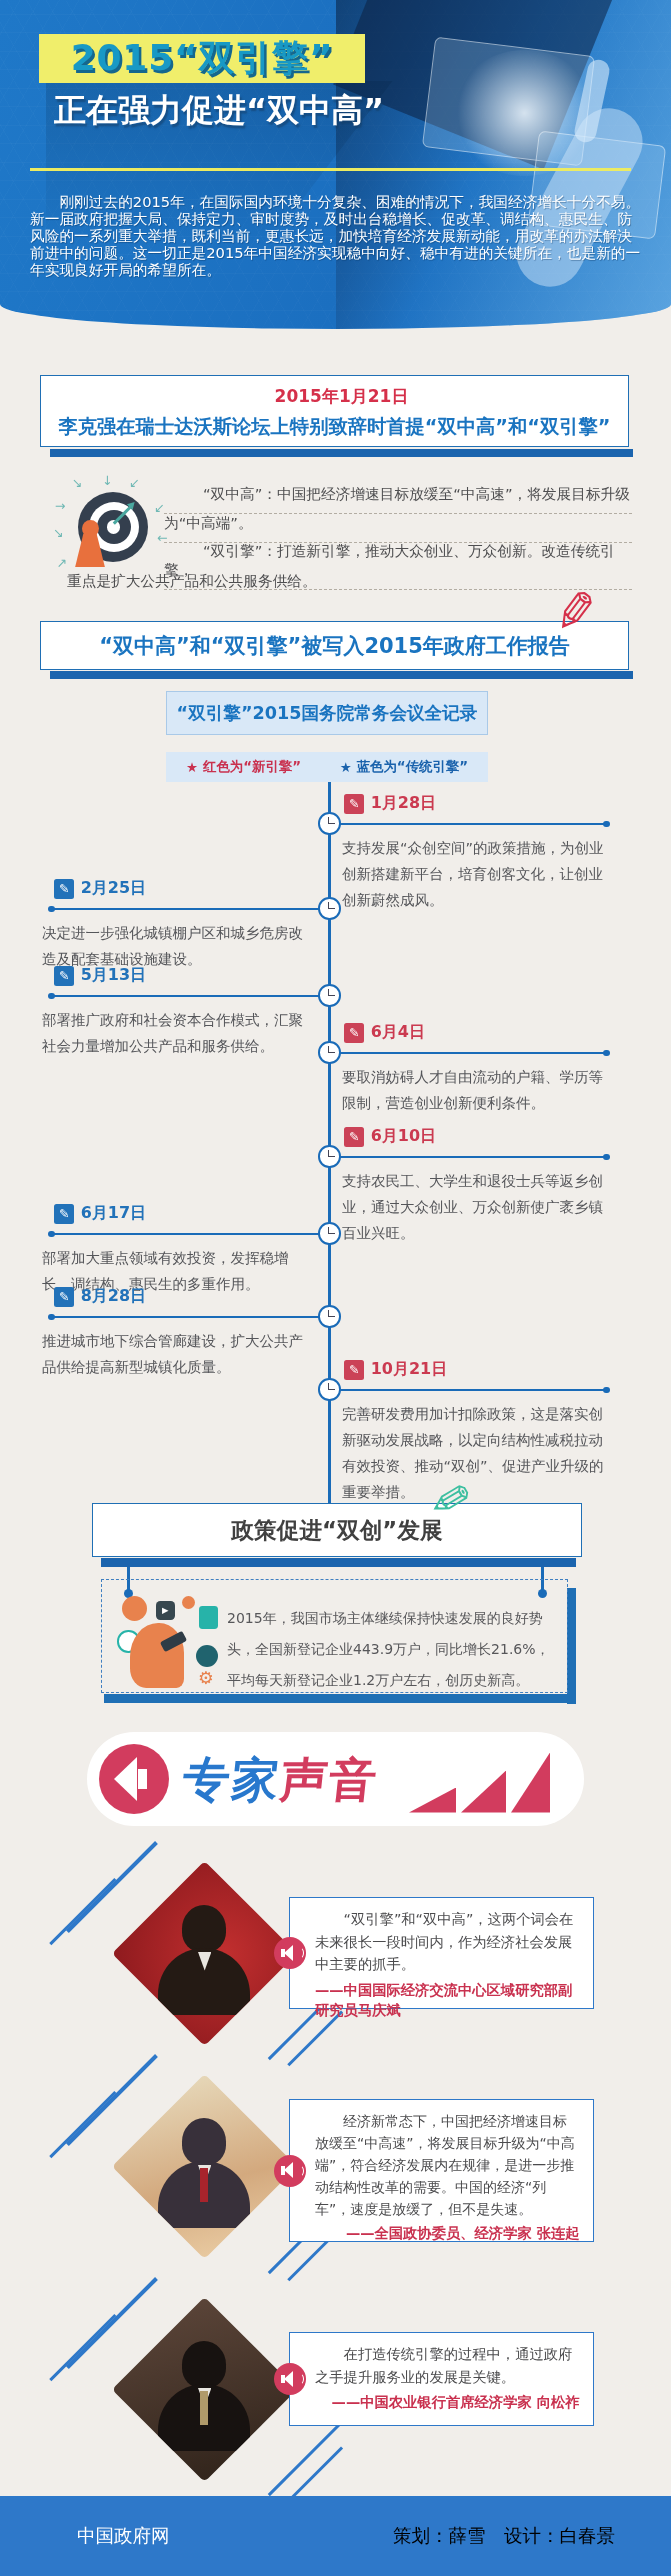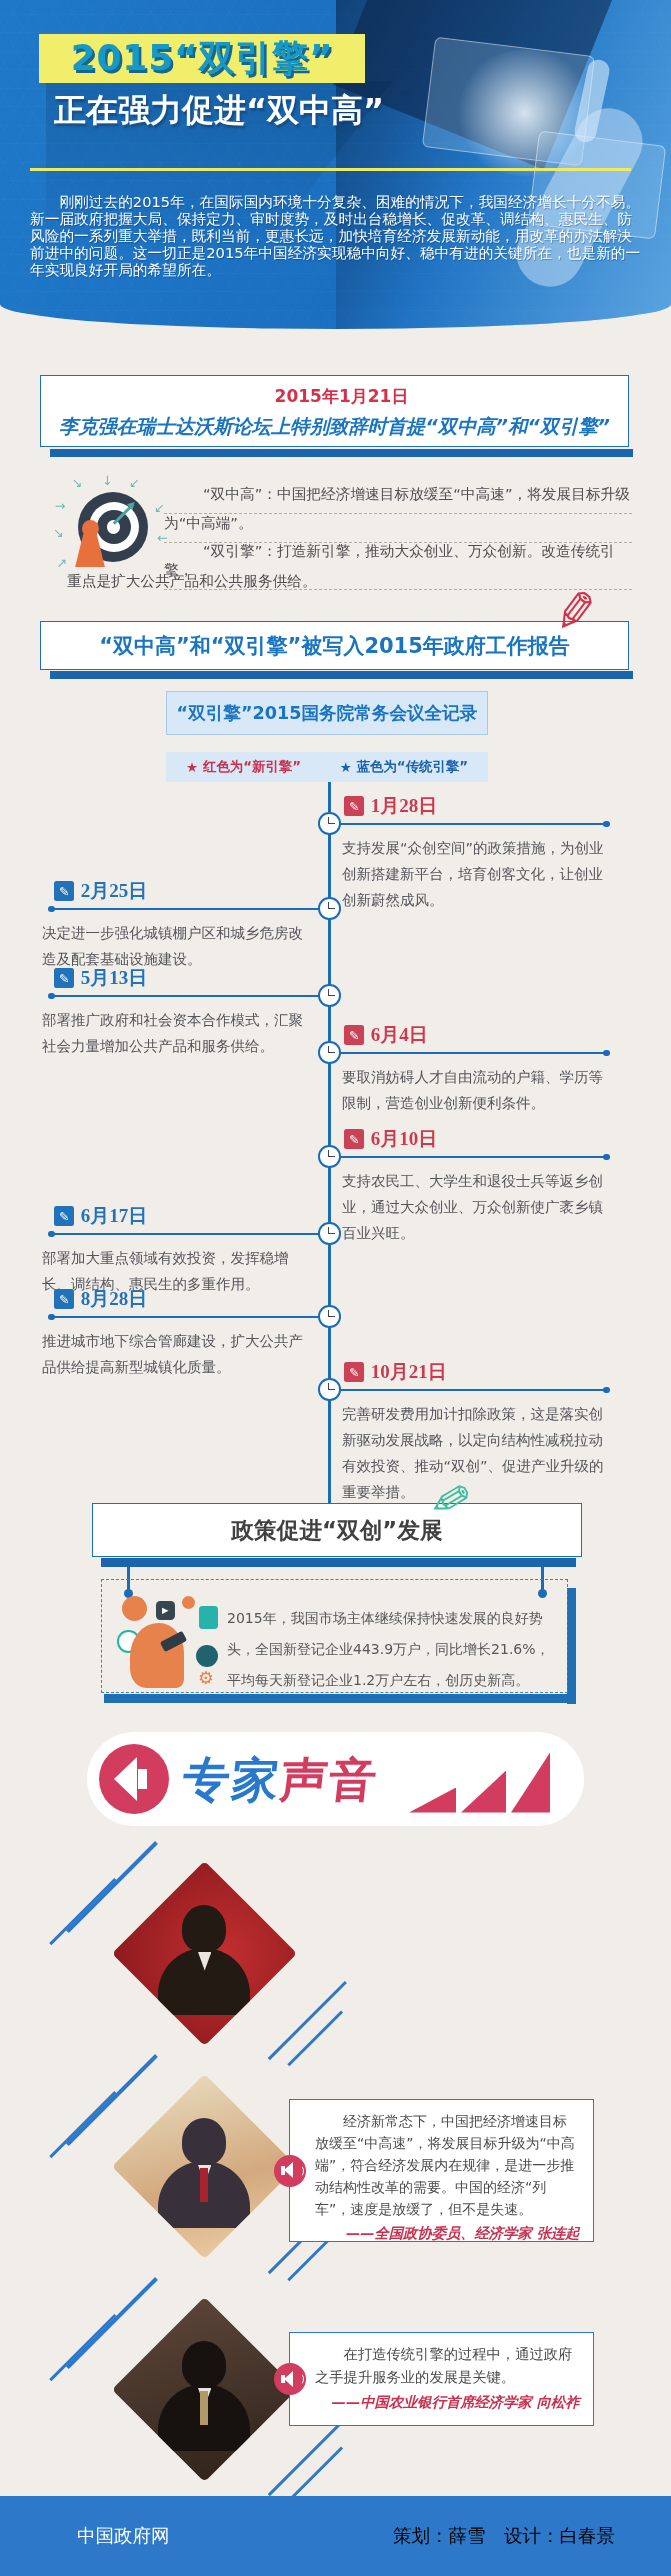--- a/index.html
+++ b/index.html
@@ -34,21 +34,21 @@
     text-shadow:1.7px 2.5px 1.7px rgba(20,60,100,.55);}
   .yline{position:absolute;left:30px;top:168px;width:601px;height:2.5px;background:#eceb62;}
   .intro{position:absolute;left:30px;top:193px;width:613px;font-size:14.7px;line-height:17px;color:#ffffff;
     text-indent:2em;text-shadow:0.8px 0.8px 0.8px rgba(0,40,80,.4);}
 
   
   .bbox{position:absolute;background:#ffffff;border:1.7px solid #1f6fb5;box-sizing:border-box;}
   .shadowbar{position:absolute;background:#1b64ae;}
   .event-box{left:40px;top:375px;width:589px;height:72px;text-align:center;}
   .event-date{margin-top:9.2px;font-size:17px;font-weight:bold;color:#d5304a;margin-left:14px;}
-  .event-title{margin-top:5px;font-size:19.3px;font-weight:bold;color:#1a74c0;font-style:italic;}
+  .event-title{margin-top:5px;font-size:19.3px;font-weight:bold;color:#1a74c0;}
 
   
   .defs{position:absolute;left:0;top:485px;width:671px;height:126px;}
   .def-row{position:absolute;left:164px;width:468px;font-size:14.7px;color:#4e4e50;
     padding-bottom:9.2px;border-bottom:0.8px dashed #b3ada3;}
   .def-indent{text-indent:39px;}
   .def-last{left:67px;width:537px;border-bottom:none;}
   .target{position:absolute;left:70px;top:3.4px;width:84px;height:84px;}
   .ring{position:absolute;border-radius:50%;}
   .r1{left:8.4px;top:3.4px;width:70px;height:70px;background:#343f4e;}
@@ -84,21 +84,21 @@
   .left  .hline{left:50px;width:279px;}
   .dot6{position:absolute;top:-2.5px;width:6.7px;height:6.7px;border-radius:50%;background:#1a6bb8;}
   .right .dot6{right:-1.7px;} .left .dot6{left:-1.7px;}
   .clock{position:absolute;left:318px;top:19.3px;width:18.5px;height:18.5px;background:#fff;border:2.5px solid #1a6bb8;border-radius:50%;z-index:2;}
   .clock::before{content:"";position:absolute;left:7.6px;top:2.5px;width:1.7px;height:7.6px;background:#445;}
   .clock::after{content:"";position:absolute;left:9.2px;top:8.4px;width:5.9px;height:1.7px;background:#445;}
   .tl-date{position:absolute;top:0;display:flex;align-items:center;gap:6.7px;}
   .right .tl-date{left:344px;} .left .tl-date{left:54px;}
   .cal{width:20px;height:20px;border-radius:2.5px;color:#fff;font-size:12.6px;display:flex;align-items:center;justify-content:center;}
   .red .cal{background:#cb4257;} .blue .cal{background:#2272b9;}
-  .tl-date span.dlabel{font-size:19px;font-weight:bold;font-family:Liberation Serif, serif;}
+  .tl-date span.dlabel{font-size:16px;font-weight:bold;}
   .red .dlabel{color:#cb3a50;} .blue .dlabel{color:#2272b9;}
   .tl-text{position:absolute;top:42px;font-size:14.5px;line-height:26px;color:#55565a;width:272px;}
   .right .tl-text{left:342px;} .left .tl-text{left:42px;}
 
   
   .policy-box{left:92px;top:1503px;width:490px;height:54px;display:flex;align-items:center;justify-content:center;}
   .policy-box span{font-size:22.7px;font-weight:bold;color:#404040;}
   .marker{position:absolute;left:431px;top:1473px;font-size:47px;color:#3dbfa0;transform:scaleX(-1) rotate(-14deg);z-index:4;}
   .conn{position:absolute;top:1567px;width:2.5px;height:23.5px;background:#1a6bb8;}
   .conn::after{content:"";position:absolute;left:-3.4px;top:22px;width:9.2px;height:9.2px;border-radius:50%;background:#1a6bb8;}
@@ -146,21 +146,21 @@
   .tie{position:absolute;left:88px;top:94px;width:8.4px;height:34px;background:#a8242c;}
   .tie3{background:#b09a6a;}
   .qbox{position:absolute;left:289px;width:305px;background:#ffffff;border:0.8px solid #2e78c9;box-sizing:border-box;}
   .qspk{position:absolute;left:-16px;top:50%;transform:translateY(-50%);width:32px;height:32px;border-radius:50%;background:#d23c5e;}
   .qs-rect{position:absolute;left:6.7px;top:11.7px;width:4.2px;height:8.4px;background:#fff;}
   .qs-cone{position:absolute;left:10px;top:7.6px;width:0;height:0;border-top:8.4px solid transparent;border-bottom:8.4px solid transparent;border-right:9.2px solid #fff;}
   .qs-arc{position:absolute;left:21px;top:10px;width:6.7px;height:10px;border:1.7px solid transparent;border-right-color:#fff;border-radius:50%;}
   .qtext{margin:10px 13.4px 3.4px 25px;font-size:14.3px;line-height:22.7px;color:#4b4b4d;text-indent:2em;}
   .e2q .qtext{font-size:14px;line-height:22px;}
   .qattr{font-size:14.3px;font-weight:bold;color:#c9314f;margin:1.7px 13.4px 0 25px;line-height:20px;}
-  .attr-right{text-align:right;font-style:italic;}
+  .attr-right{text-align:right;}
 
   
   .footer{position:absolute;left:0;top:2496px;width:671px;height:80px;background:#2e78c9;}
   .f-site{position:absolute;left:77px;top:27px;font-size:18.5px;color:#ffffff;}
   .f-credits{position:absolute;right:56px;top:27px;font-size:18.5px;color:#000000;}
 </style>
 </head>
 <body>
 
 <div class="page">
@@ -379,20 +379,29 @@
     <div class="acc" style="left:37px;top:64px;width:92px;height:3.4px;"></div>
     <div class="diamond e1bg" style="top:42px;">
       <div class="dinner">
         <div class="sil-head e1sil"></div>
           <div class="sil-body e1sil"></div>
           <div class="collar"></div>
       </div>
     </div>
     <div class="acc" style="left:253px;top:173px;width:109px;height:3.4px;"></div>
     <div class="acc" style="left:277px;top:191px;width:76px;height:2.5px;"></div>
+    <div class="qbox" style="top:51px;height:112px;">
+      <div class="qspk">
+        <div class="qs-rect"></div>
+          <div class="qs-cone"></div>
+          <div class="qs-arc"></div>
+      </div>
+      <div class="qtext">“双引擎”和“双中高”，这两个词会在未来很长一段时间内，作为经济社会发展中主要的抓手。</div>
+      <div class="qattr">——中国国际经济交流中心区域研究部副研究员马庆斌</div>
+    </div>
   </div>
 
   <div class="expert e2q" style="top:2064px;height:218px;">
     <div class="acc" style="left:49px;top:34px;width:126px;height:4.2px;"></div>
     <div class="acc" style="left:37px;top:59px;width:92px;height:3.4px;"></div>
     <div class="diamond e2bg" style="top:37px;">
       <div class="dinner">
         <div class="sil-head e2sil"></div>
           <div class="sil-body e2sil"></div>
           <div class="collar"></div>

